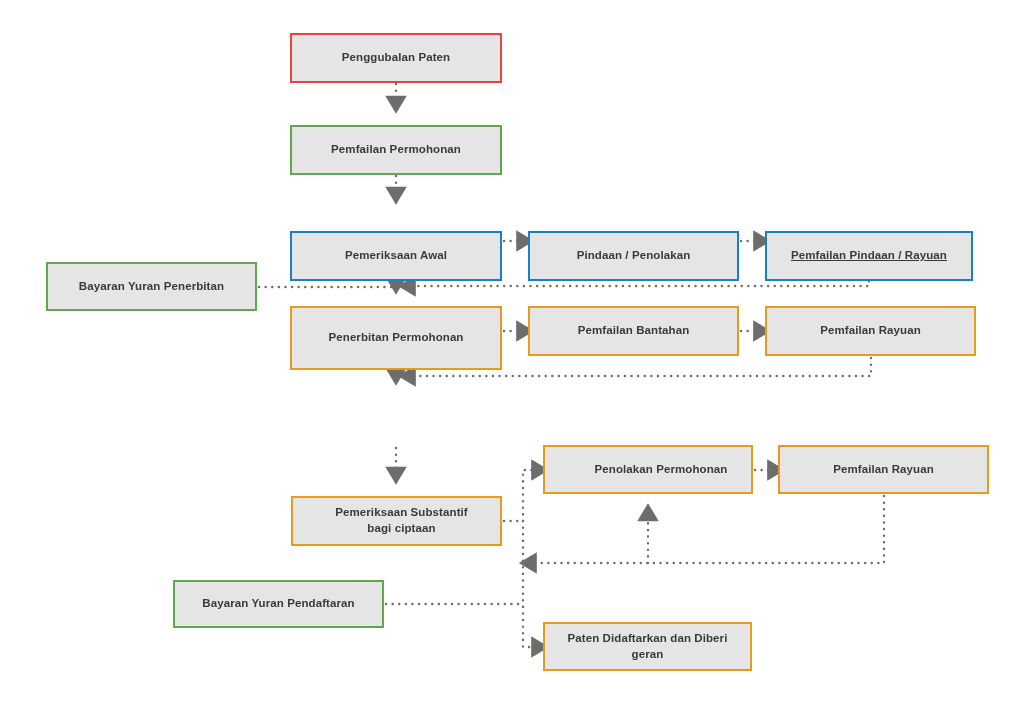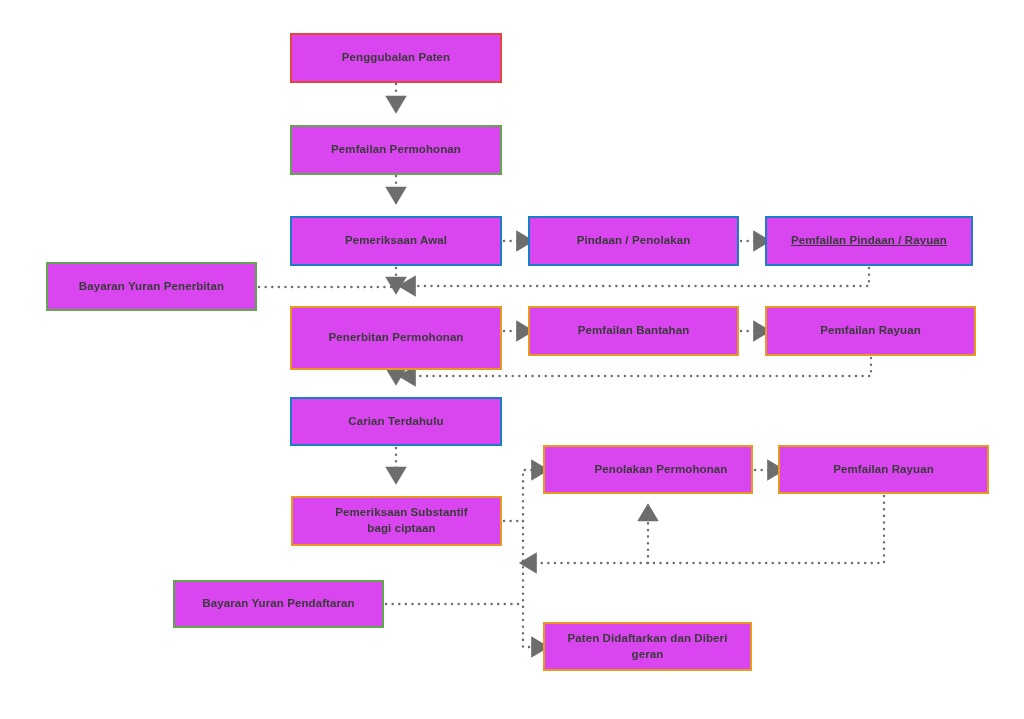--- a/index.html
+++ b/index.html
@@ -22,21 +22,21 @@
     position: absolute;
     left: 0;
     top: 0;
     width: 1024px;
     height: 719px;
     pointer-events: none;
   }
   .node {
     position: absolute;
     box-sizing: border-box;
-    background: #d946ef;
+    background: #e5e5e5;
     border-style: solid;
     border-width: 2px;
     display: flex;
     align-items: center;
     justify-content: center;
     text-align: center;
     color: #3a3a3a;
     font-weight: bold;
     font-size: 11.5px;
     line-height: 1.35;
@@ -45,21 +45,21 @@
   }
   .node-label {
     display: block;
     width: 100%;
   }
   .node-label .line2 {
     display: block;
   }
   .brd-red    { border-color: #e8443a; }
   .brd-green  { border-color: #5fa84e; }
-  .brd-blue   { border-color: #1b7fc4; }
+  .brd-blue   { border-color: #1b7fc4; margin-top: 15px; }
   .brd-orange { border-color: #e8991f; }
 </style>
 </head>
 <body>
 
 <div id="flowchart-canvas">
 
   <svg id="connector-layer" viewBox="0 0 1024 719" width="1024" height="719" xmlns="http://www.w3.org/2000/svg">
     <defs>
       <marker id="arrow-down" viewBox="0 0 10 10" refX="5" refY="9" markerWidth="8" markerHeight="8" orient="auto-start-reverse">
@@ -150,23 +150,20 @@
   </div>
 
   <div class="node brd-orange" style="left:528px; top:306px; width:211px; height:50px;">
     <span class="node-label">Pemfailan Bantahan</span>
   </div>
 
   <div class="node brd-orange" style="left:765px; top:306px; width:211px; height:50px;">
     <span class="node-label">Pemfailan Rayuan</span>
   </div>
 
-  <div class="node brd-blue" style="left:290px; top:397px; width:212px; height:49px;">
-    <span class="node-label">Carian Terdahulu</span>
-  </div>
 
   <div class="node brd-orange" style="left:291px; top:496px; width:211px; height:50px;padding-left:16px;">
     <span class="node-label">
       <span>Pemeriksaan Substantif</span>
       <span class="line2">bagi ciptaan</span>
     </span>
   </div>
 
   <div class="node brd-orange" style="left:543px; top:445px; width:210px; height:49px;padding-left:32px;">
     <span class="node-label">Penolakan Permohonan</span>

